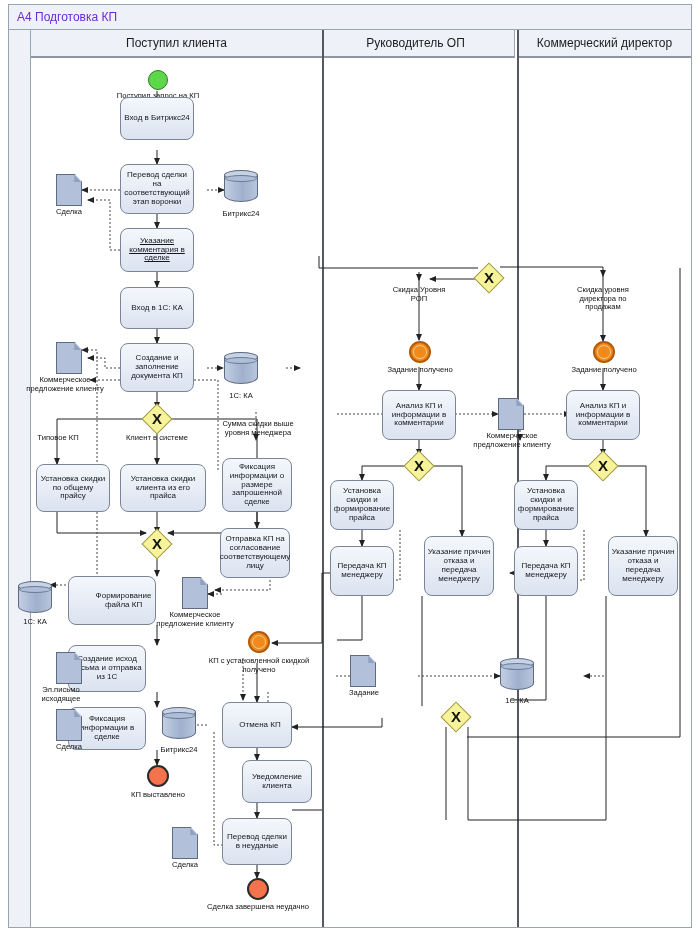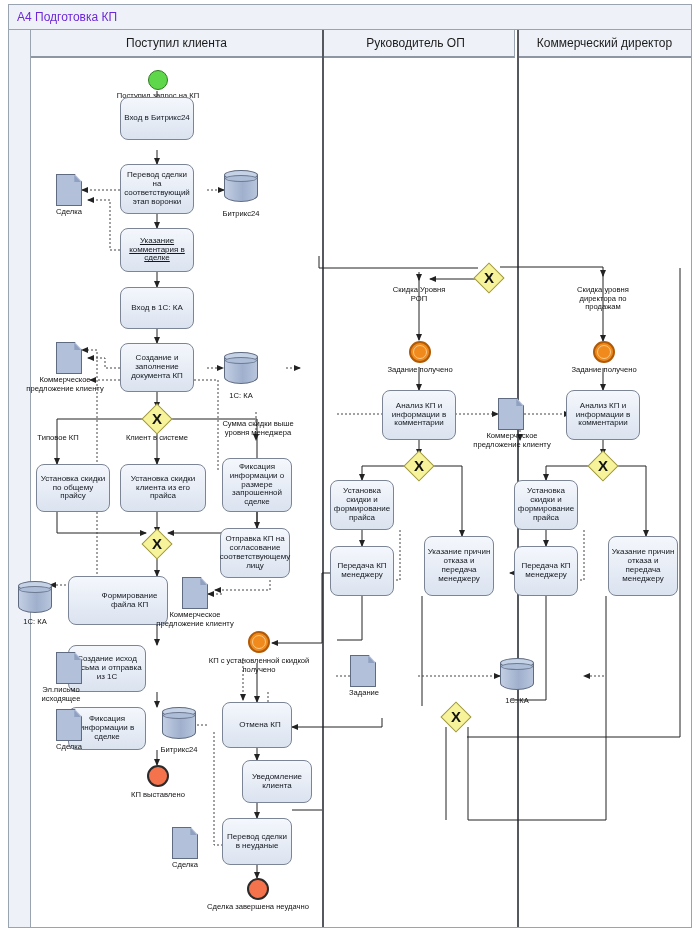--- a/index.html
+++ b/index.html
@@ -210,21 +210,21 @@
   <div class="task" style="left:120px;top:164px;width:74px;height:50px;">Перевод сделки на соответствующий этап воронки</div>
   <div class="task" style="left:120px;top:228px;width:74px;height:44px;text-decoration:underline;">Указание комментария в сделке</div>
   <div class="task" style="left:120px;top:287px;width:74px;height:42px;">Вход в 1С: КА</div>
   <div class="task" style="left:120px;top:343px;width:74px;height:49px;">Создание и заполнение документа КП</div>
 
   <div class="task" style="left:20px;top:464px;width:74px;height:48px;margin-left:16px;">Установка скидки по общему прайсу</div>
   <div class="task" style="left:120px;top:464px;width:86px;height:48px;">Установка скидки клиента из его прайса</div>
   <div class="task" style="left:222px;top:458px;width:70px;height:54px;">Фиксация информации о размере запрошенной сделке</div>
   <div class="task" style="left:220px;top:528px;width:70px;height:50px;">Отправка КП на согласование соответствующему лицу</div>
 
-  <div class="task" style="left:68px;top:576px;width:100px;height:49px;padding-left:25px;">Формирование файла КП</div>
+  <div class="task" style="left:68px;top:576px;width:88px;height:49px;padding-left:25px;">Формирование файла КП</div>
   <div class="task" style="left:68px;top:645px;width:78px;height:47px;">Создание исход письма и отправка из 1С</div>
   <div class="task" style="left:68px;top:707px;width:78px;height:43px;">Фиксация информации в сделке</div>
 
   <div class="task" style="left:222px;top:702px;width:70px;height:46px;padding-left:8px;">Отмена КП</div>
   <div class="task" style="left:222px;top:760px;width:70px;height:43px;margin-left:20px;">Уведомление клиента</div>
   <div class="task" style="left:222px;top:818px;width:70px;height:47px;">Перевод сделки в неуданые</div>
 
   <div class="task" style="left:382px;top:390px;width:74px;height:50px;">Анализ КП и информации в комментарии</div>
   <div class="task" style="left:330px;top:480px;width:64px;height:50px;">Установка скидки и формирование прайса</div>
   <div class="task" style="left:330px;top:546px;width:64px;height:50px;">Передача КП менеджеру</div>

